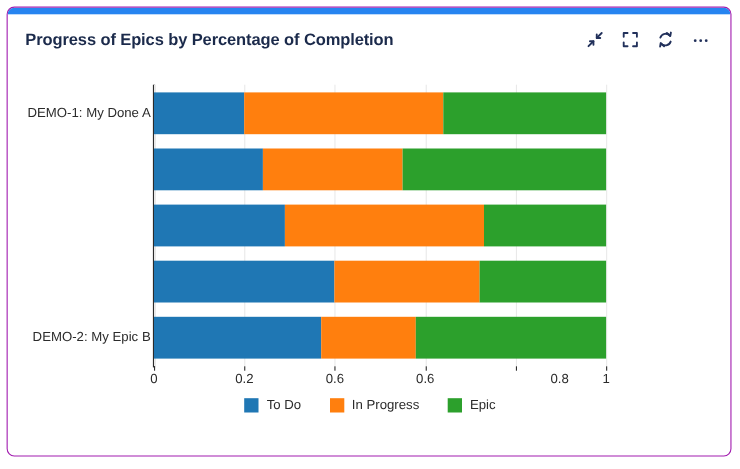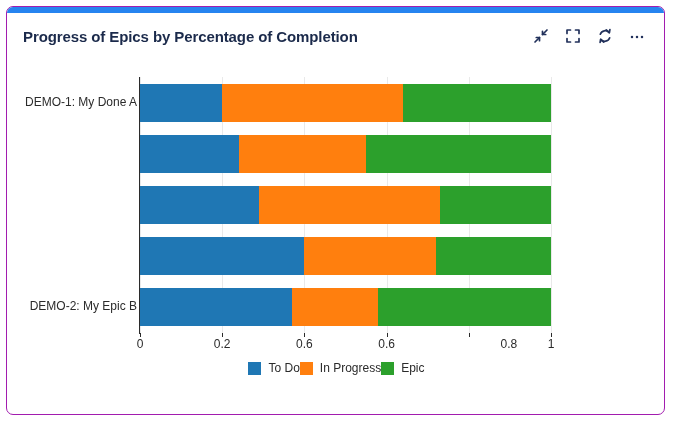--- a/index.html
+++ b/index.html
@@ -161,20 +161,21 @@
   }
 
   #legend {
     position: absolute;
     left: 0;
     top: 302px;
     width: 659px;
     display: flex;
     justify-content: center;
     align-items: center;
+    gap: 26px;
   }
 
   .legend-item {
     display: flex;
     align-items: center;
     gap: 7px;
     cursor: pointer;
   }
 
   .legend-swatch {

